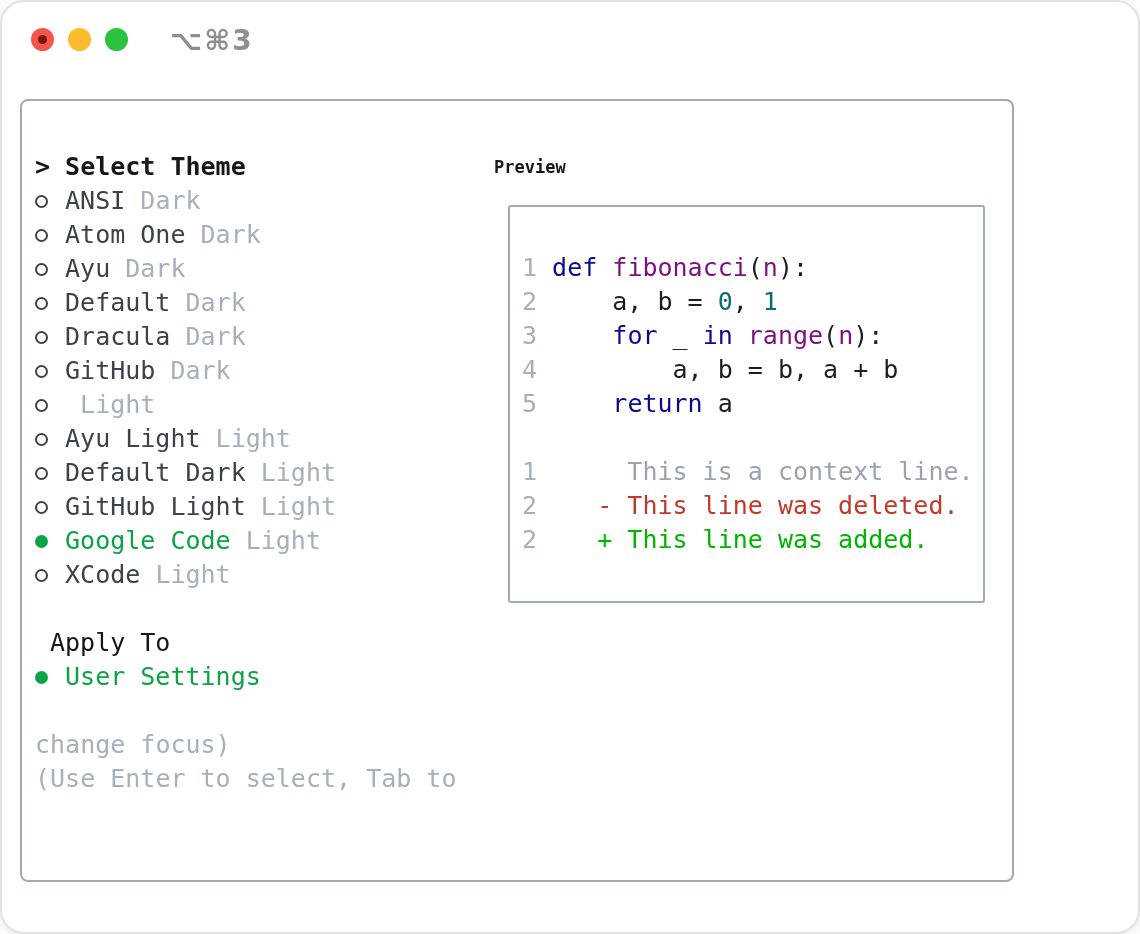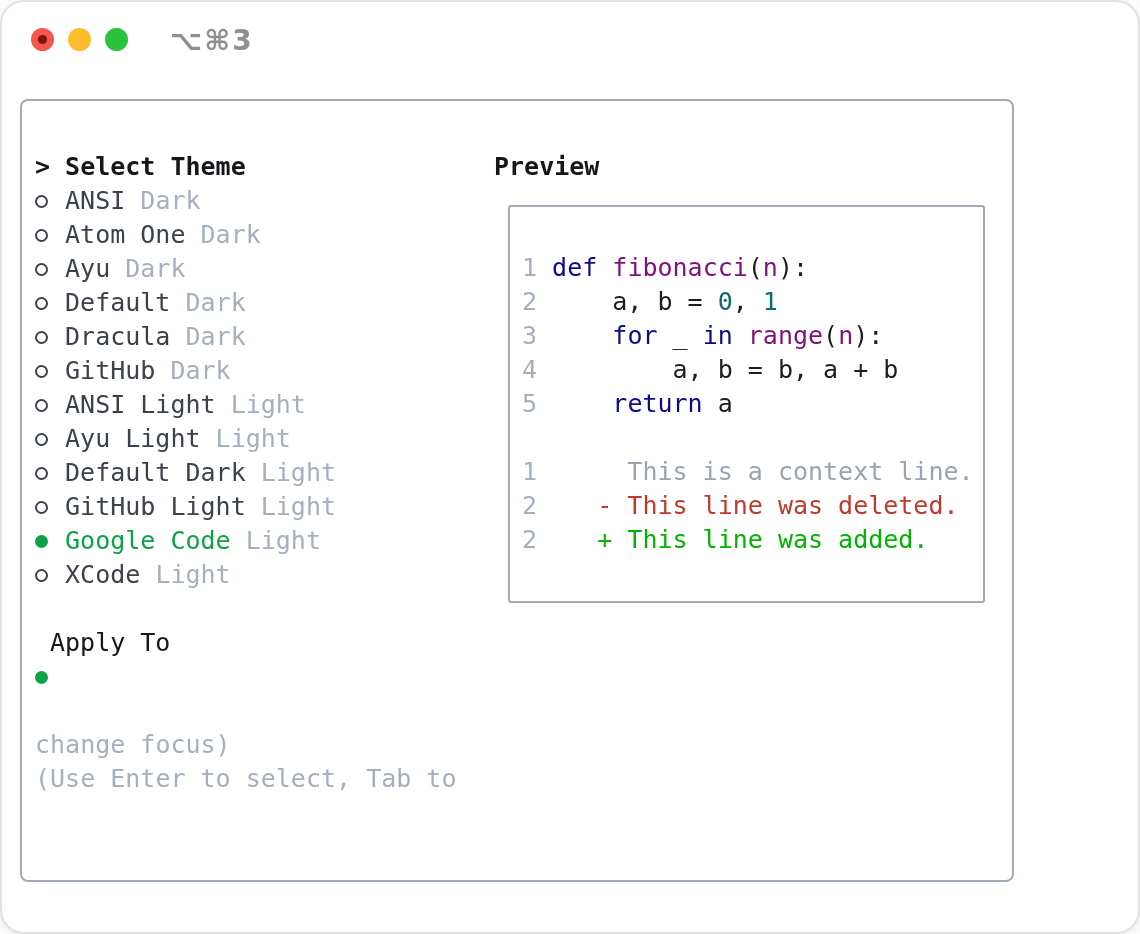--- a/index.html
+++ b/index.html
@@ -50,21 +50,21 @@
   .mark-cell { width:15px; height:34px; display:inline-flex; align-items:center; justify-content:flex-start; flex:none; }
   .circle { width:13px; height:13px; border-radius:50%; border:2px solid var(--item); }
   .circle.sel { border:none; background:var(--ui-green); }
   .t-name { color:var(--item); }
   .t-name.sel { color:var(--ui-green); }
   .t-var  { color:var(--muted); }
   .help   { color:var(--muted); }
 
   
   .preview-title { position:absolute; left:472px; top:49px; height:34px; line-height:34px;
-                   font-size:25px; font-weight:bold; color:var(--strong); }
+                   font-size:17px; font-weight:bold; color:var(--strong); }
   .preview-box {
     position:absolute; left:486px; top:104px; width:477px; height:398px;
     border:2px solid var(--panel-border); border-radius:3px;
     padding:44px 0 0 12px; background:#fff;
   }
   .gut { color:var(--gutter); }
   .tok-kw  { color:var(--kw); }
   .tok-fn  { color:var(--fn); }
   .tok-lit { color:var(--lit); }
   .tok-pln { color:var(--pln); }
@@ -90,33 +90,33 @@
       <div class="row">
         <span class="prompt">&gt; </span><span class="hdr">Select Theme</span>
       </div>
       <div id="theme-list">
           <div class="row"><span class="mark-cell"><span class="circle"></span></span><span> </span><span class="t-name">ANSI</span><span class="t-var"> Dark</span></div>
           <div class="row"><span class="mark-cell"><span class="circle"></span></span><span> </span><span class="t-name">Atom One</span><span class="t-var"> Dark</span></div>
           <div class="row"><span class="mark-cell"><span class="circle"></span></span><span> </span><span class="t-name">Ayu</span><span class="t-var"> Dark</span></div>
           <div class="row"><span class="mark-cell"><span class="circle"></span></span><span> </span><span class="t-name">Default</span><span class="t-var"> Dark</span></div>
           <div class="row"><span class="mark-cell"><span class="circle"></span></span><span> </span><span class="t-name">Dracula</span><span class="t-var"> Dark</span></div>
           <div class="row"><span class="mark-cell"><span class="circle"></span></span><span> </span><span class="t-name">GitHub</span><span class="t-var"> Dark</span></div>
-          <div class="row"><span class="mark-cell"><span class="circle"></span></span><span> </span><span class="t-name">ANSI Light</span><span class="t-var"> Light</span></div>
+          <div class="row"><span class="mark-cell"><span class="circle"></span></span><span> </span><span class="t-var"> Light</span></div>
           <div class="row"><span class="mark-cell"><span class="circle"></span></span><span> </span><span class="t-name">Ayu Light</span><span class="t-var"> Light</span></div>
           <div class="row"><span class="mark-cell"><span class="circle"></span></span><span> </span><span class="t-name">Default Dark</span><span class="t-var"> Light</span></div>
           <div class="row"><span class="mark-cell"><span class="circle"></span></span><span> </span><span class="t-name">GitHub Light</span><span class="t-var"> Light</span></div>
           <div class="row"><span class="mark-cell"><span class="circle sel"></span></span><span> </span><span class="t-name sel">Google Code</span><span class="t-var"> Light</span></div>
           <div class="row"><span class="mark-cell"><span class="circle"></span></span><span> </span><span class="t-name">XCode</span><span class="t-var"> Light</span></div>
         </div>
       <div class="row"></div>
       <div class="row">
         <span class="mark-cell"></span><span class="hdr-plain" style="color:var(--strong)">Apply To</span>
       </div>
       <div id="apply-list">
-          <div class="row"><span class="mark-cell"><span class="circle sel"></span></span><span> </span></div>
+          <div class="row"><span class="mark-cell"><span class="circle sel"></span></span><span> </span><span class="t-name sel">User Settings</span></div>
         </div>
       <div class="row"></div>
       <div class="row help">change focus)</div>
       <div class="row help">(Use Enter to select, Tab to</div>
     </div>
 
     <div class="preview-title">Preview</div>
 
     <div class="preview-box">
       <div id="code-block">

